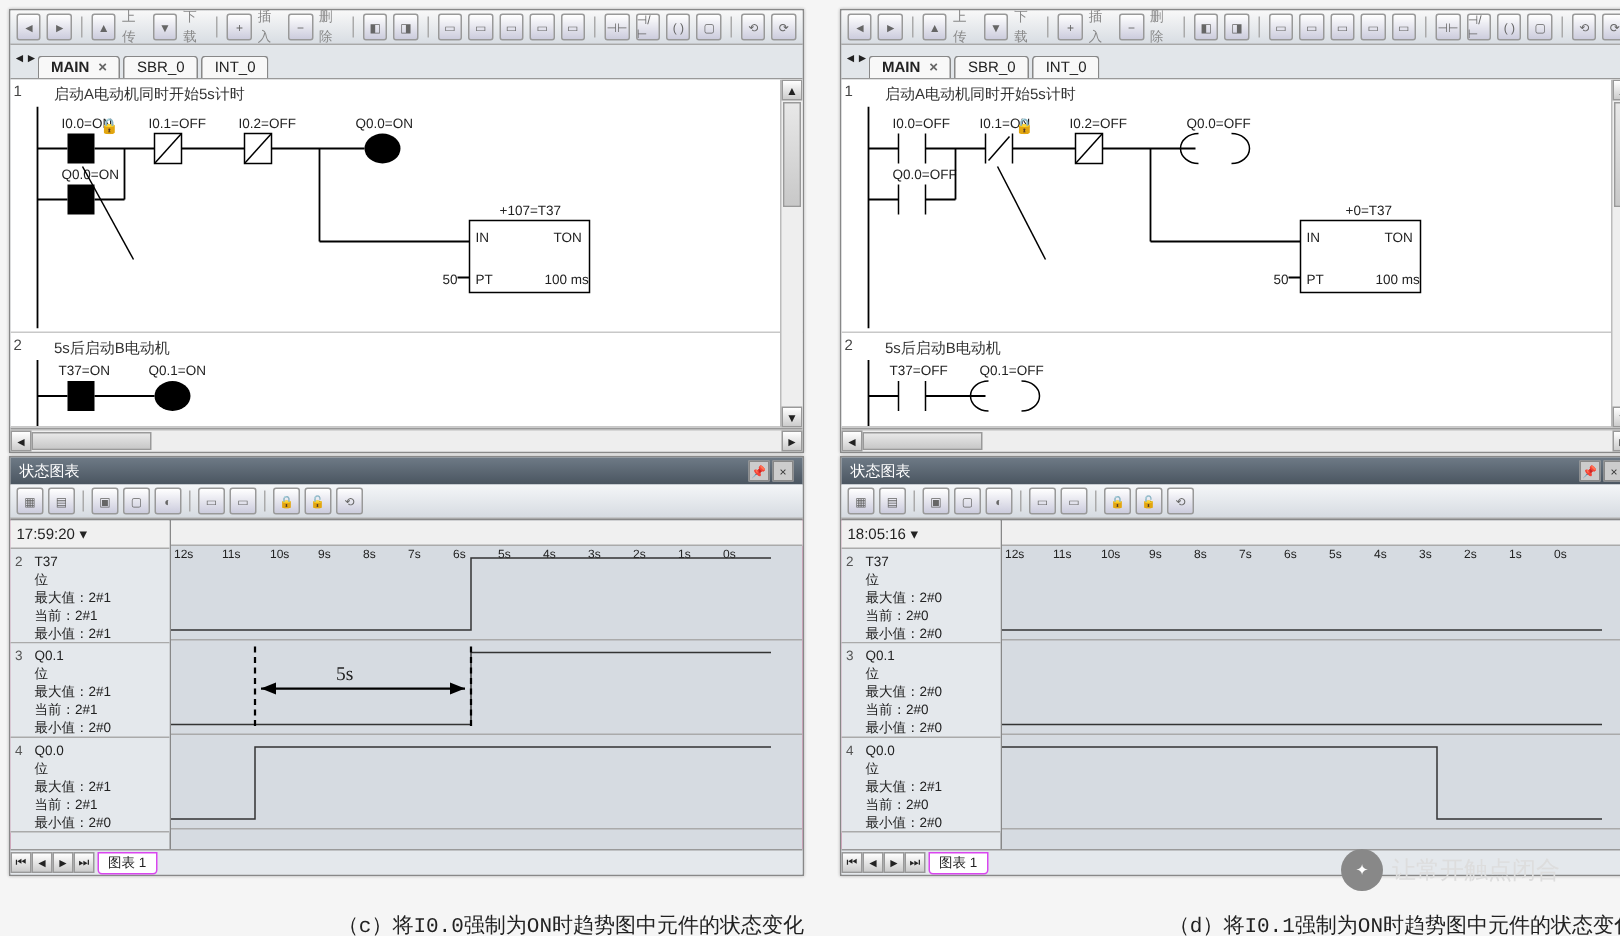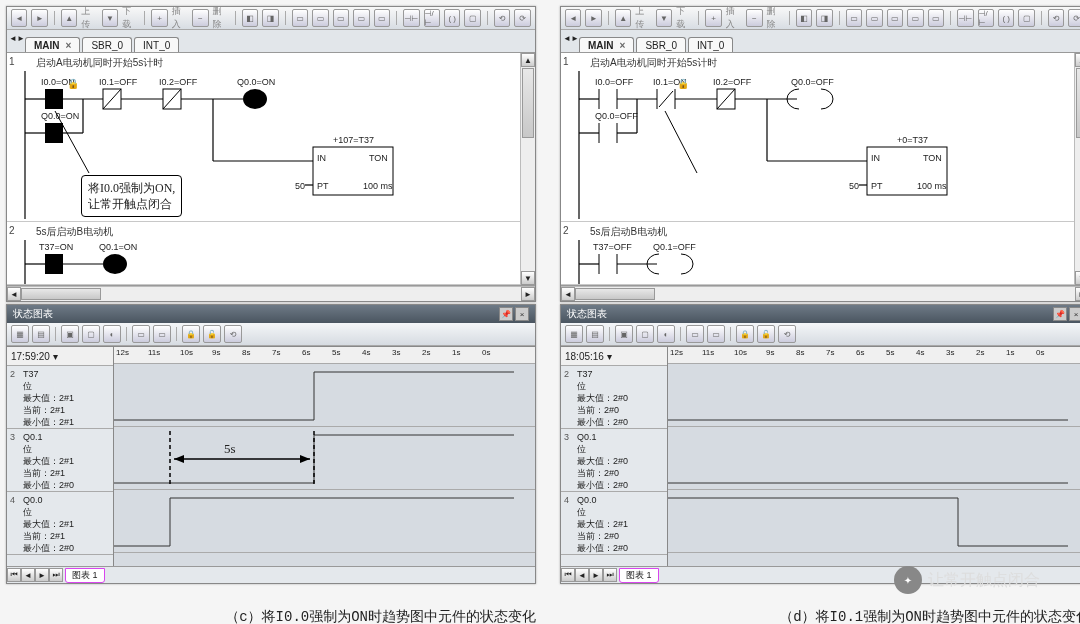--- a/index.html
+++ b/index.html
@@ -27,21 +27,21 @@
 .status-hdr .btns{display:flex;gap:2px}
 .status-hdr .btns span{width:12px;height:12px;background:#ccc;border:1px solid #888;font-size:8px;display:flex;align-items:center;justify-content:center;color:#333}
 .trend-tb{height:22px;background:linear-gradient(#f4f6f8,#d6dbe1);border-bottom:1px solid #a8a8a8;display:flex;align-items:center;padding:0 4px;gap:3px}
 .trend-body{display:flex;height:220px;background:#be185d}
 .trend-left{width:106px;background:#e4e8ec;border-right:1px solid #888;border-top:1px solid #888}
 .trend-time{height:16px;border-bottom:1px solid #aaa;font-size:10px;padding:1px 4px;display:flex;align-items:center;background:#f0f0f0}
 .var-row{border-bottom:1px solid #aaa;padding:2px 4px 2px 16px;font-size:9px;line-height:12px;position:relative;background:#e4e8ec}
 .var-row .rn{position:absolute;left:3px;top:2px;color:#555}
 .trend-right{flex:1;position:relative;background:#d6dbe1;border-top:1px solid #888}
 .ruler{height:16px;background:#f0f0f0;border-bottom:1px solid #aaa;position:relative;font-size:8px}
-.ruler span{position:absolute;top:1px}
+.ruler span{position:absolute;top:18px}
 .lane{border-bottom:1px solid #aaa;position:relative}
 .trace{position:absolute;stroke:#333;stroke-width:1;fill:none}
 .anno{position:absolute;font-size:11px;font-family:"SimSun"}
 .trend-tabs{height:16px;background:#e4e8ec;border-top:1px solid #999;display:flex;align-items:center;font-size:9px}
 .trend-tabs .ct{border:1px solid #d946ef;background:#fff;padding:0 6px;margin-left:2px;border-radius:0 0 3px 3px}
 .caption{text-align:right;font-size:14px;font-family:Liberation Mono, monospace;margin-top:24px}
 .callout{position:absolute;background:#fff;border:1.5px solid #000;border-radius:4px;padding:4px 6px;font-size:12px;font-family:"SimSun";line-height:16px;white-space:nowrap}
 .footer-logo{position:absolute;right:40px;bottom:30px;display:flex;align-items:center;gap:6px;color:#ddd;font-size:16px;font-family:"Microsoft YaHei"}
 .footer-logo .circ{width:28px;height:28px;border-radius:50%;background:#888;display:flex;align-items:center;justify-content:center;color:#fff;font-size:10px}
 .page{position:relative;width:1080px;height:624px}
@@ -127,24 +127,20 @@
         <text x="310" y="72" class="elem-lbl">+107=T37</text>
         <text x="294" y="90" class="elem-lbl">IN</text>
         <text x="346" y="90" class="elem-lbl">TON</text>
         <text x="294" y="118" class="elem-lbl">PT</text>
         <text x="340" y="118" class="elem-lbl">100 ms</text>
         <text x="272" y="118" class="elem-lbl">50</text>
         <line x1="282" y1="114" x2="290" y2="114" class="rail"></line>
 
         <line x1="32" y1="40" x2="66" y2="102" stroke="#000"></line>
       </svg>
-      <div class="callout" style="left:74px;top:122px">
-        <div>将I0.0强制为ON,</div>
-                <div>让常开触点闭合</div>
-      </div>
     </div>
     <div class="net" style="height:62px">
       <div class="net-num">2</div>
       <div class="net-title">5s后启动B电动机</div>
       <svg width="300" height="44" style="position:absolute;left:16px;top:18px">
         <line x1="2" y1="0" x2="2" y2="44" class="rail"></line>
         <line x1="2" y1="24" x2="22" y2="24" class="rail"></line>
         <rect x="22" y="14" width="18" height="20" fill="#000"></rect>
                 <text x="16" y="10" class="elem-lbl">T37=ON</text>
         <line x1="40" y1="24" x2="80" y2="24" class="rail"></line>

